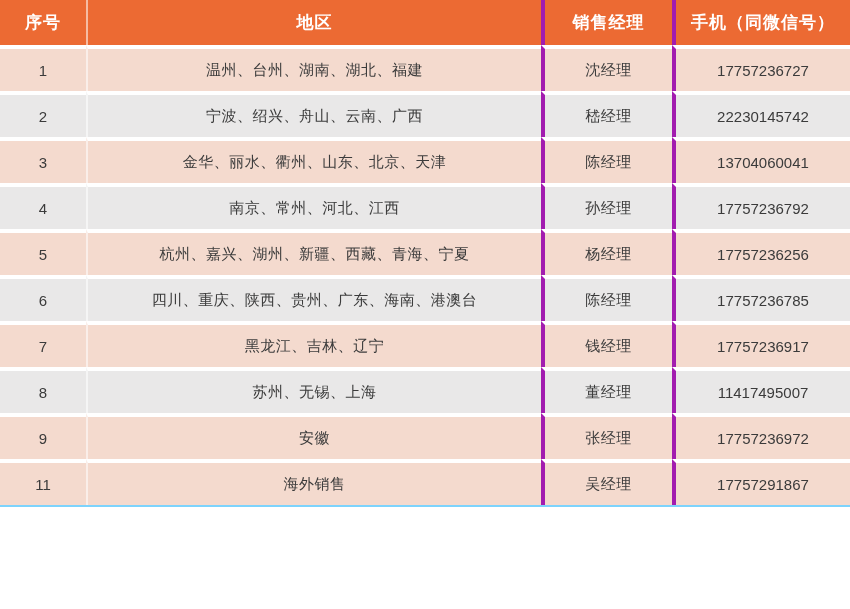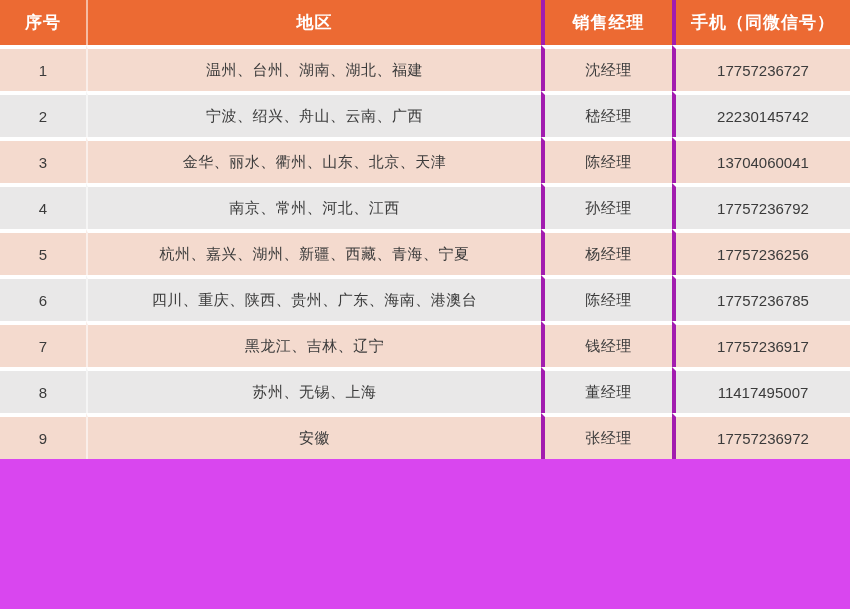--- a/index.html
+++ b/index.html
@@ -3,22 +3,22 @@
 <meta charset="utf-8">
 <style>
   html, body {
     margin: 0;
     padding: 0;
     background: #ffffff;
     font-family: "Liberation Sans", "DejaVu Sans", sans-serif;
   }
   .page {
     width: 850px;
-    height: 609px;
-    background: #d946ef;
+    height: 507px;
+    background: #7dd3fc;
     overflow: hidden;
   }
   table.contact-table {
     width: 850px;
     border-collapse: separate;
     border-spacing: 0;
     table-layout: fixed;
   }
   table.contact-table th,
   table.contact-table td {
@@ -127,15 +127,21 @@
           <td class="cell-region col-region-divider">苏州、无锡、上海</td>
           <td class="cell-manager col-strong-divider">董经理</td>
           <td class="cell-phone col-strong-divider">11417495007</td>
         </tr>
         <tr class="odd">
           <td class="cell-index">9</td>
           <td class="cell-region col-region-divider">安徽</td>
           <td class="cell-manager col-strong-divider">张经理</td>
           <td class="cell-phone col-strong-divider">17757236972</td>
         </tr>
+        <tr class="odd">
+          <td class="cell-index">11</td>
+          <td class="cell-region col-region-divider">海外销售</td>
+          <td class="cell-manager col-strong-divider">吴经理</td>
+          <td class="cell-phone col-strong-divider">17757291867</td>
+        </tr>
       </tbody>
   </table>
 </div>
 
 </body></html>

